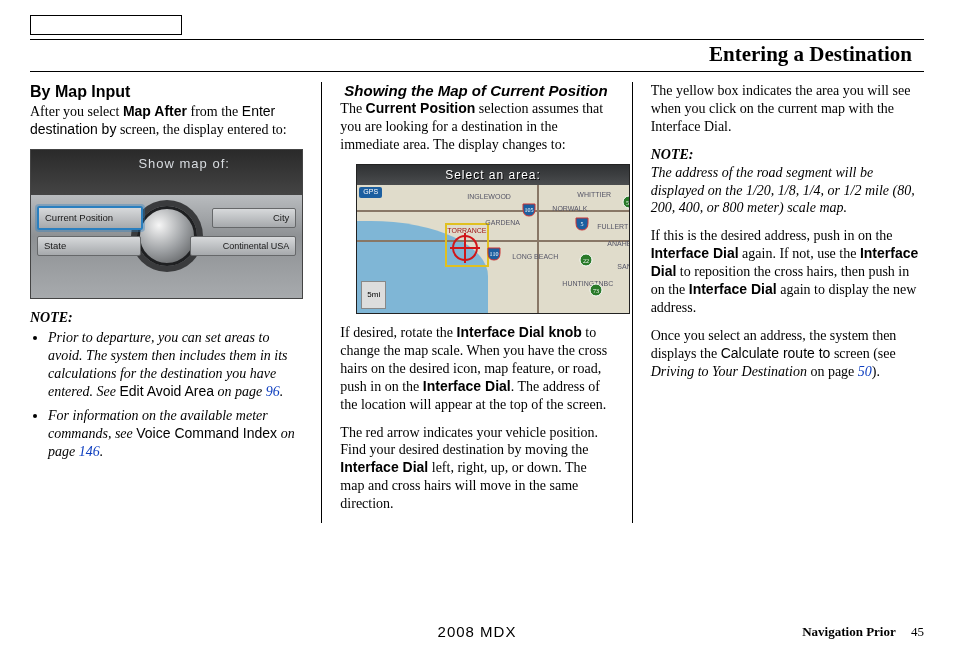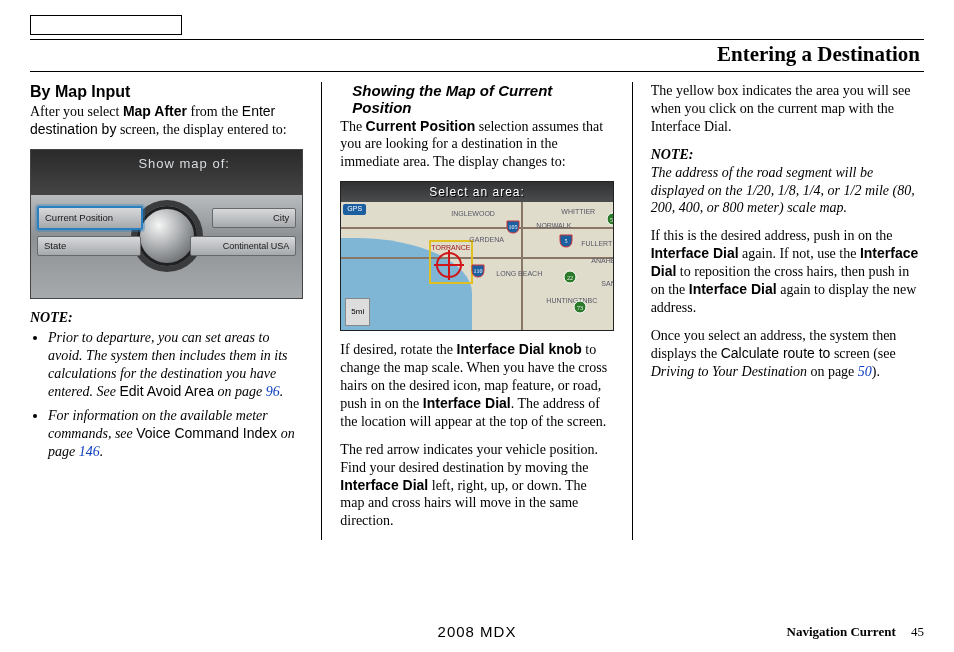--- a/index.html
+++ b/index.html
@@ -25,21 +25,21 @@
   margin-bottom: 4px;
 }
 .topline {
   border-top: 1.5px solid #000;
   margin-bottom: 2px;
 }
 .header-title {
   text-align: right;
   font-size: 21px;
   font-weight: bold;
-  margin: 0 4px 4px 0;
+  margin: 0 12px 4px 0;
 }
 .header-rule {
   border-top: 1px solid #000;
   margin-bottom: 10px;
 }
 .columns {
   display: flex;
   gap: 18px;
 }
 .col {
@@ -56,21 +56,21 @@
   font-family: Arial, Helvetica, sans-serif;
   font-size: 16px;
   font-weight: bold;
   margin: 0 0 1px 0;
 }
 .subhead {
   font-family: Arial, Helvetica, sans-serif;
   font-weight: bold;
   font-style: italic;
   font-size: 15px;
-  margin: 0 0 1px 12px;
+  margin: 0 0 1px 4px;
   line-height: 1.15;
 }
 .note-label {
   font-style: italic;
   font-weight: bold;
   font-size: 14px;
   margin: 10px 0 0 0;
 }
 .note-text {
   font-style: italic;
@@ -135,21 +135,21 @@
 .fig1-btn.city { right: 6px; top: 58px; width: 70px; justify-content: flex-end;}
 .fig1-btn.state { left: 6px; top: 86px; width: 90px; }
 .fig1-btn.cont { right: 6px; top: 86px; width: 92px; font-size: 9px; justify-content: flex-end;}
 
 
 .fig2 {
   border: 1px solid #222;
   width: 100%;
   height: 150px;
   position: relative;
-  margin: 4px 0 10px 0;
+  margin: 4px 0 10px 16px;
   overflow: hidden;
   box-sizing: border-box;
 }
 .fig2-topbar {
   position: absolute;
   left:0; right:0; top:0;
   height: 20px;
   background: linear-gradient(#2f3133, #4a4c4e);
   color: #fff;
   font-family: Arial, sans-serif;
@@ -370,17 +370,17 @@
       <p>
         <span>Once you select an address, the system then displays the </span><span class="sans">Calculate route to</span><span> screen (see </span><span style="font-style:italic">Driving to Your Destination</span><span> on page </span><a href="#" class="pagelink">50</a><span>).</span>
       </p>
     </div>
   </div>
 
   <div class="footer">
     <div></div>
     <div class="footer-center">2008 MDX</div>
     <div class="footer-right">
-      <span class="syslabel">Navigation Current</span>
+      <span class="syslabel">Navigation Prior</span>
       <span class="pagenum">45</span>
     </div>
   </div>
 </div>
 
 </body></html>

